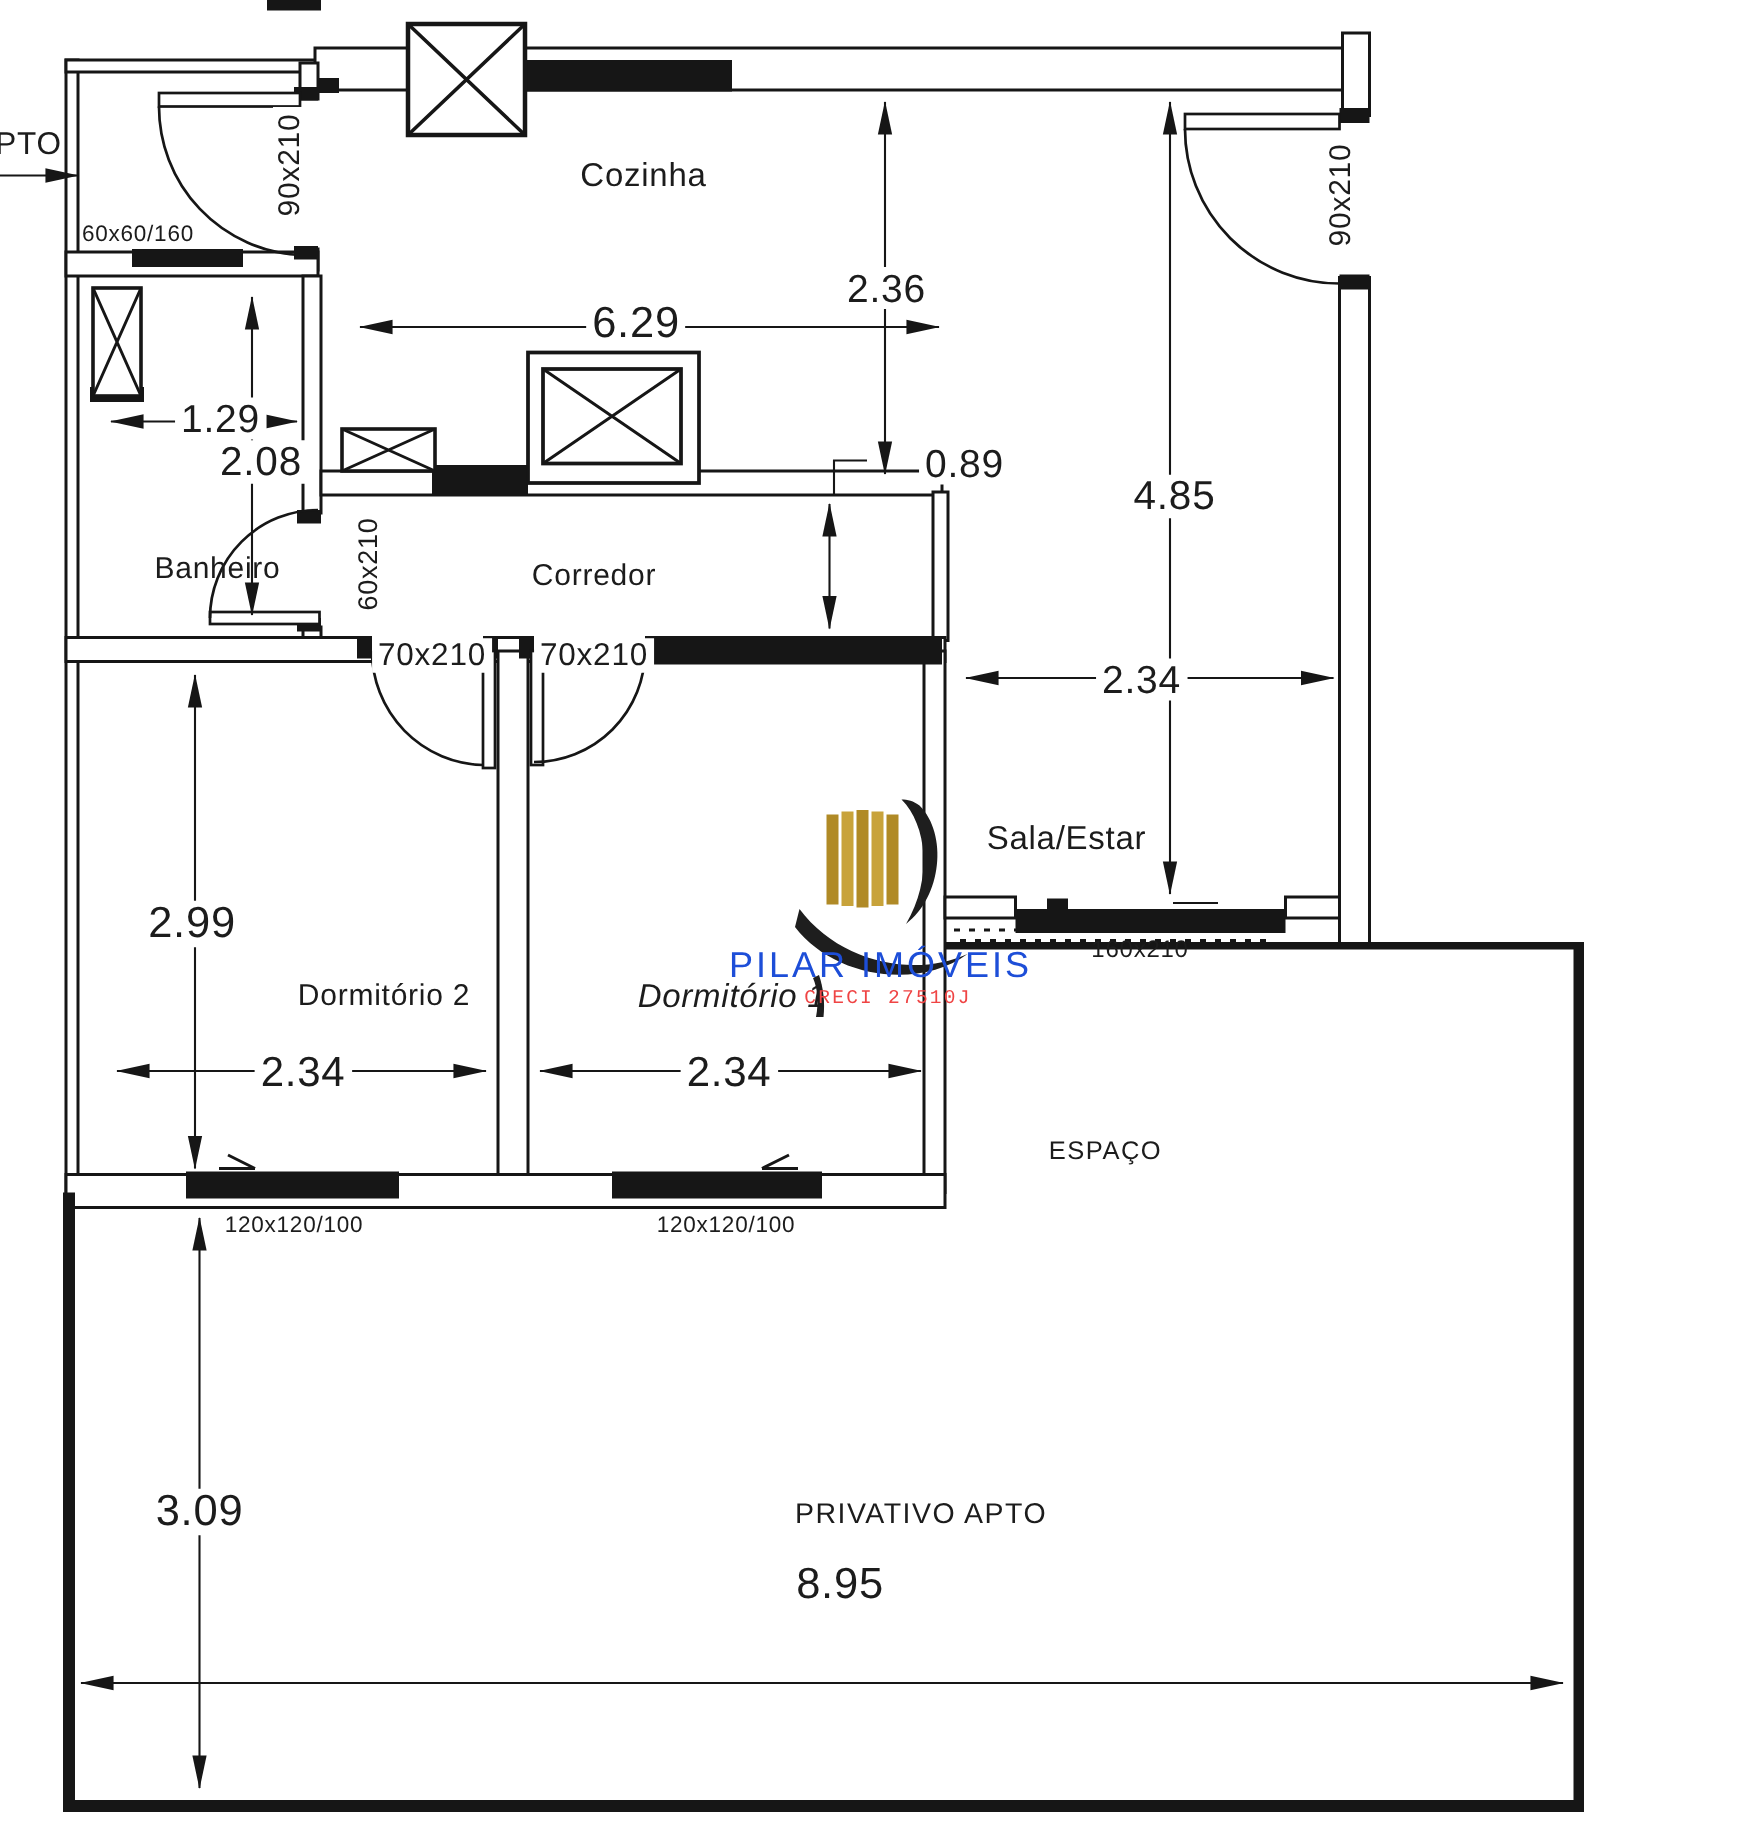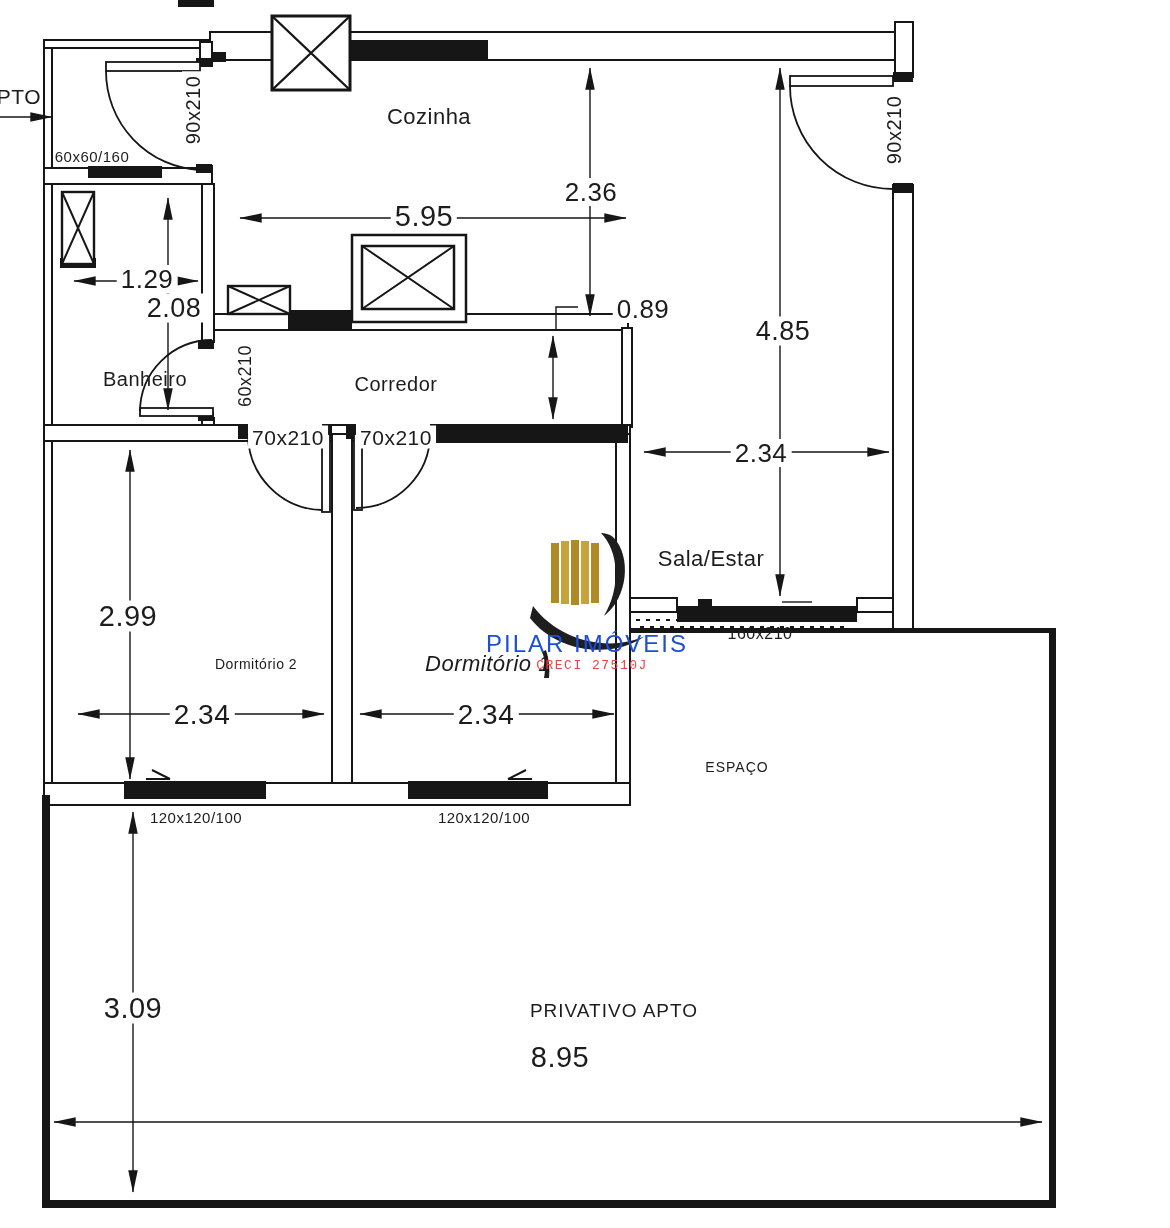--- a/index.html
+++ b/index.html
@@ -132,45 +132,45 @@
     <path d="M533,606 C560,642 610,652 645,636 C612,660 556,652 530,618 Z" fill="#1e1e1e"></path>
     <path d="M546,650 C549,659 550,668 549,678 L544,678 C546,668 545,659 542,652 Z" fill="#1e1e1e"></path>
   </g>
 </svg>
 
   <div class="lbl" style="left:19px;top:96px;font-size:21px;">PTO</div>
   <div class="lbl" style="left:92px;top:156px;font-size:15px;">60x60/160</div>
   <div class="lbl rot dim" style="left:193px;top:110px;font-size:20px;">90x210</div>
 
   <div class="lbl" style="left:429px;top:117px;font-size:22px;">Cozinha</div>
-  <div class="lbl dim" style="left:424px;top:216px;font-size:29px;">5.95</div>
+  <div class="lbl dim" style="left:424px;top:216px;font-size:29px;">6.29</div>
   <div class="lbl dim" style="left:591px;top:192px;font-size:26px;">2.36</div>
   <div class="lbl dim" style="left:643px;top:309px;font-size:26px;">0.89</div>
   <div class="lbl rot dim" style="left:894px;top:130px;font-size:20px;">90x210</div>
   <div class="lbl dim" style="left:783px;top:331px;font-size:27px;">4.85</div>
 
   <div class="lbl dim" style="left:147px;top:279px;font-size:26px;">1.29</div>
   <div class="lbl dim" style="left:174px;top:308px;font-size:27px;">2.08</div>
   <div class="lbl" style="left:145px;top:379px;font-size:20px;">Banheiro</div>
   <div class="lbl rot dim" style="left:245px;top:376px;font-size:18px;">60x210</div>
   <div class="lbl" style="left:396px;top:384px;font-size:20px;text-align:right;">Corredor</div>
 
   <div class="lbl dim" style="left:288px;top:437px;font-size:21px;">70x210</div>
   <div class="lbl dim" style="left:396px;top:437px;font-size:21px;">70x210</div>
 
   <div class="lbl dim" style="left:128px;top:616px;font-size:29px;">2.99</div>
-  <div class="lbl" style="left:256px;top:664px;font-size:14px;">Dormitório 2</div>
+  <div class="lbl" style="left:256px;top:664px;font-size:20px;">Dormitório 2</div>
   <div class="lbl" style="left:488px;top:664px;font-size:22px;font-style:italic;">Dormitório 1</div>
   <div class="lbl dim" style="left:202px;top:715px;font-size:28px;">2.34</div>
   <div class="lbl dim" style="left:486px;top:715px;font-size:28px;">2.34</div>
 
   <div class="lbl dim" style="left:761px;top:453px;font-size:26px;">2.34</div>
   <div class="lbl" style="left:711px;top:559px;font-size:22px;">Sala/Estar</div>
   <div class="lbl" style="left:760px;top:634px;font-size:16px;">160x210</div>
-  <div class="lbl" style="left:737px;top:767px;font-size:14px;letter-spacing:1px;">ESPAÇO</div>
+  <div class="lbl" style="left:737px;top:767px;font-size:17px;letter-spacing:1px;">ESPAÇO</div>
 
   <div class="lbl" style="left:196px;top:817px;font-size:15px;">120x120/100</div>
   <div class="lbl" style="left:484px;top:817px;font-size:15px;">120x120/100</div>
 
   <div class="lbl dim" style="left:133px;top:1008px;font-size:29px;">3.09</div>
   <div class="lbl" style="left:614px;top:1010px;font-size:19px;letter-spacing:1px;">PRIVATIVO APTO</div>
   <div class="lbl dim" style="left:560px;top:1057px;font-size:29px;text-align:right;">8.95</div>
 
   <div class="lbl brand" style="left:587px;top:644px;font-size:24px;">PILAR IMÓVEIS</div>
   <div class="lbl creci" style="left:592px;top:665px;font-size:13px;">CRECI 27510J</div>

